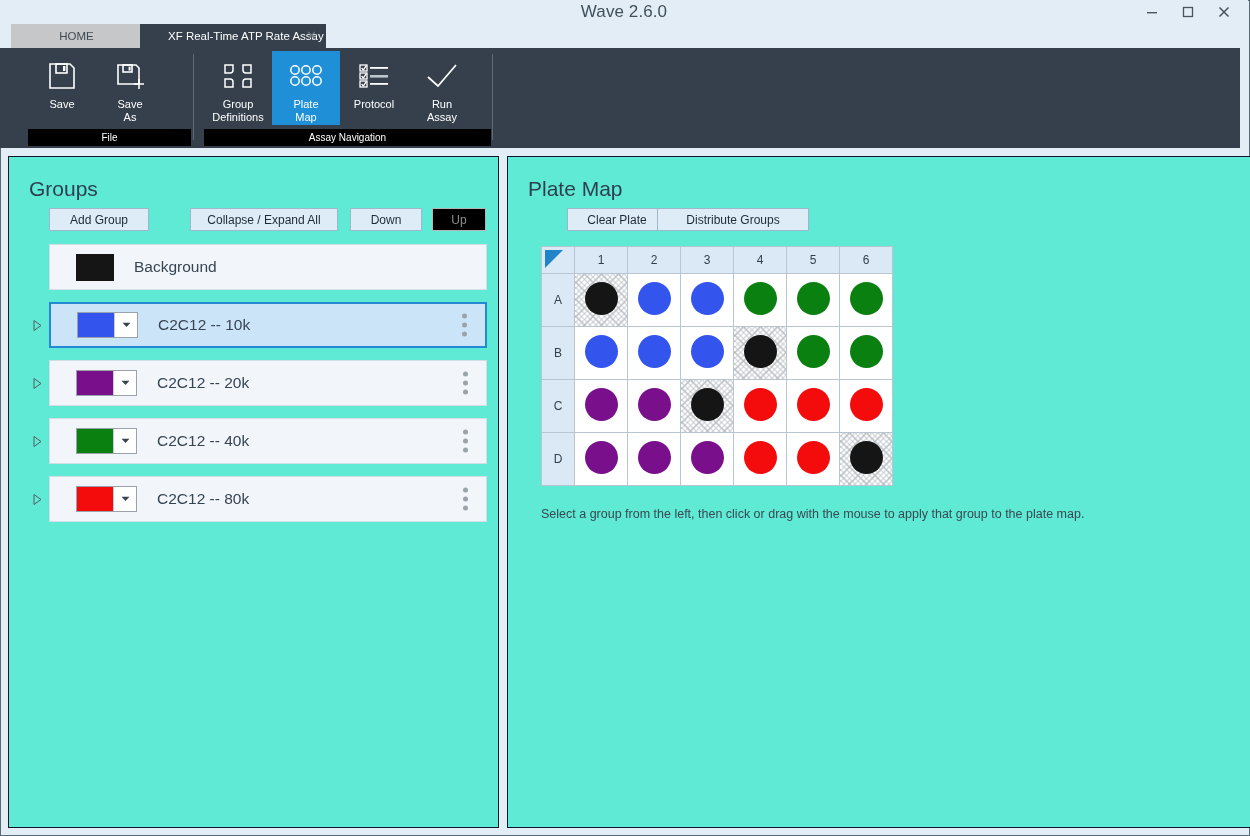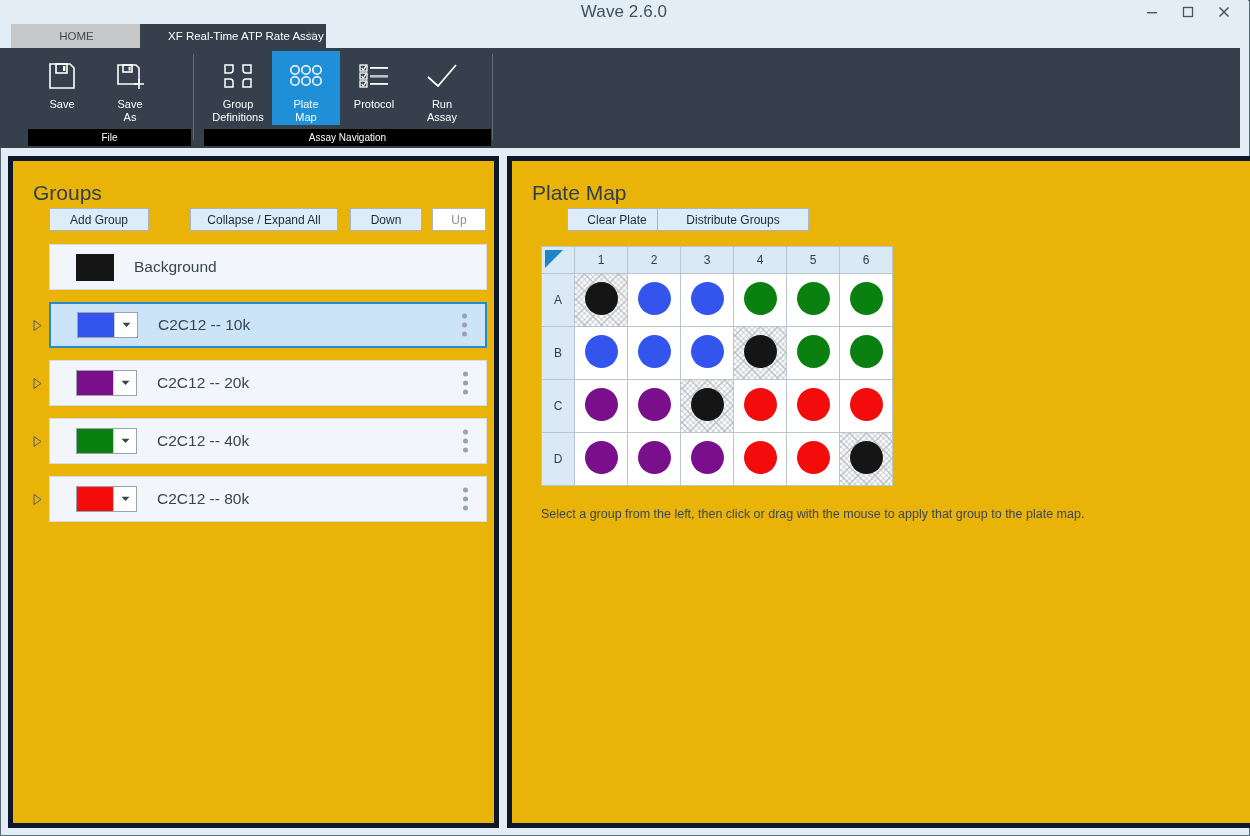--- a/index.html
+++ b/index.html
@@ -82,37 +82,37 @@
     position: absolute; bottom: 2px; height: 17px;
     background: #000000; color: #ffffff;
     font-size: 10px; display: flex; align-items: center; justify-content: center;
   }
   .ribsep {
     position: absolute; top: 6px; width: 1px; height: 86px; background: #5f6b77;
   }
 
   
   .panel {
-    position: absolute; background: #eab308; border: 5px solid #0f172a;
+    position: absolute; background: #5eead4; border: 1px solid #0f172a;
   }
   #panel-groups { left: 8px; top: 156px; width: 491px; height: 672px; }
   #panel-plate  { left: 507px; top: 156px; width: 783px; height: 672px; }
   .panel-title {
     position: absolute; left: 20px; top: 20px;
     font-size: 21px; color: #2f3f4f; font-weight: normal;
   }
 
   
   .btn {
     height: 23px; background: #ddecf7; border: 1px solid #9fb7c8;
     color: #1d2a33; font-size: 12px;
     display: inline-flex; align-items: center; justify-content: center;
     cursor: default; padding: 0 0;
   }
-  .btn.disabled { background: #ffffff; border-color: #b5b5b5; color: #8d8d8d; }
+  .btn.disabled { background: #000000; border-color: #b5b5b5; color: #8d8d8d; }
 
   #groups-toolbar { position: absolute; left: 49px; top: 208px; display: flex; gap: 0; }
   #groups-toolbar .btn { position: absolute; top: 0; }
   #btn-add-group   { left: 0;   width: 100px; }
   #btn-collapse    { left: 141px; width: 148px; }
   #btn-down        { left: 301px; width: 72px; }
   #btn-up          { left: 383px; width: 54px; }
 
   #plate-toolbar { position: absolute; left: 543px; top: 208px; }
   #plate-toolbar .btn { position: absolute; top: 0; }

